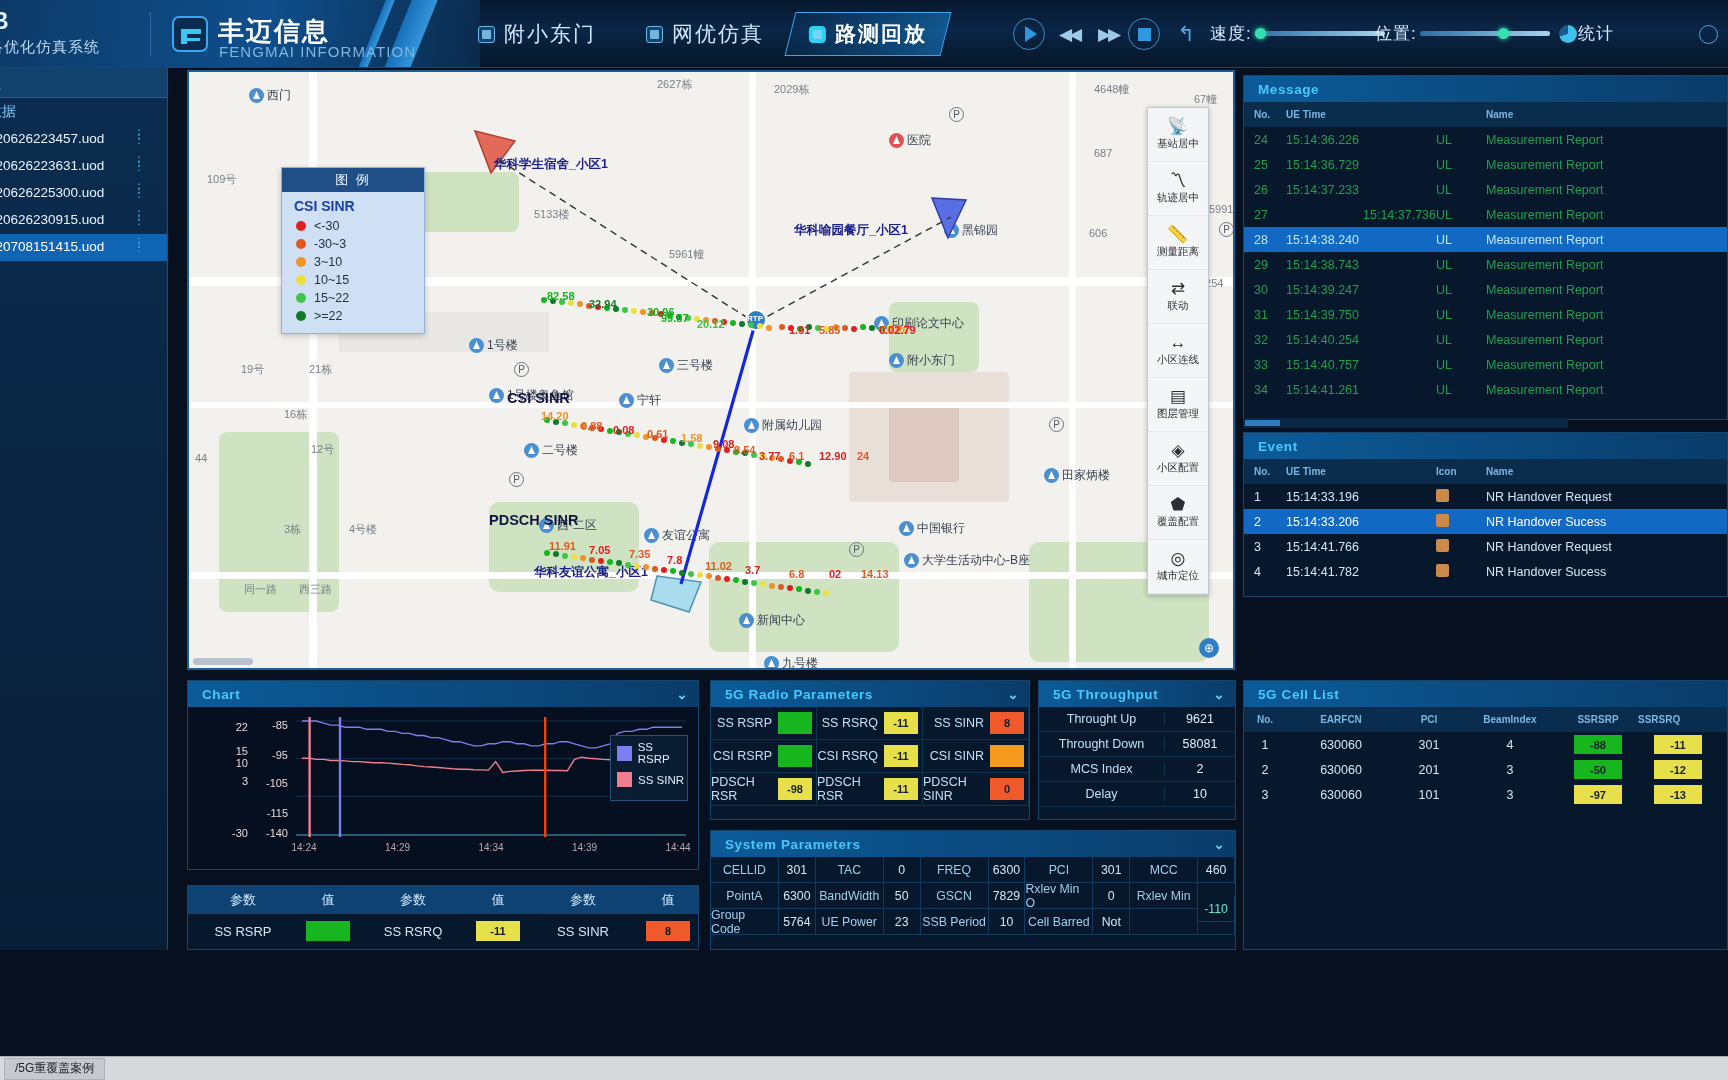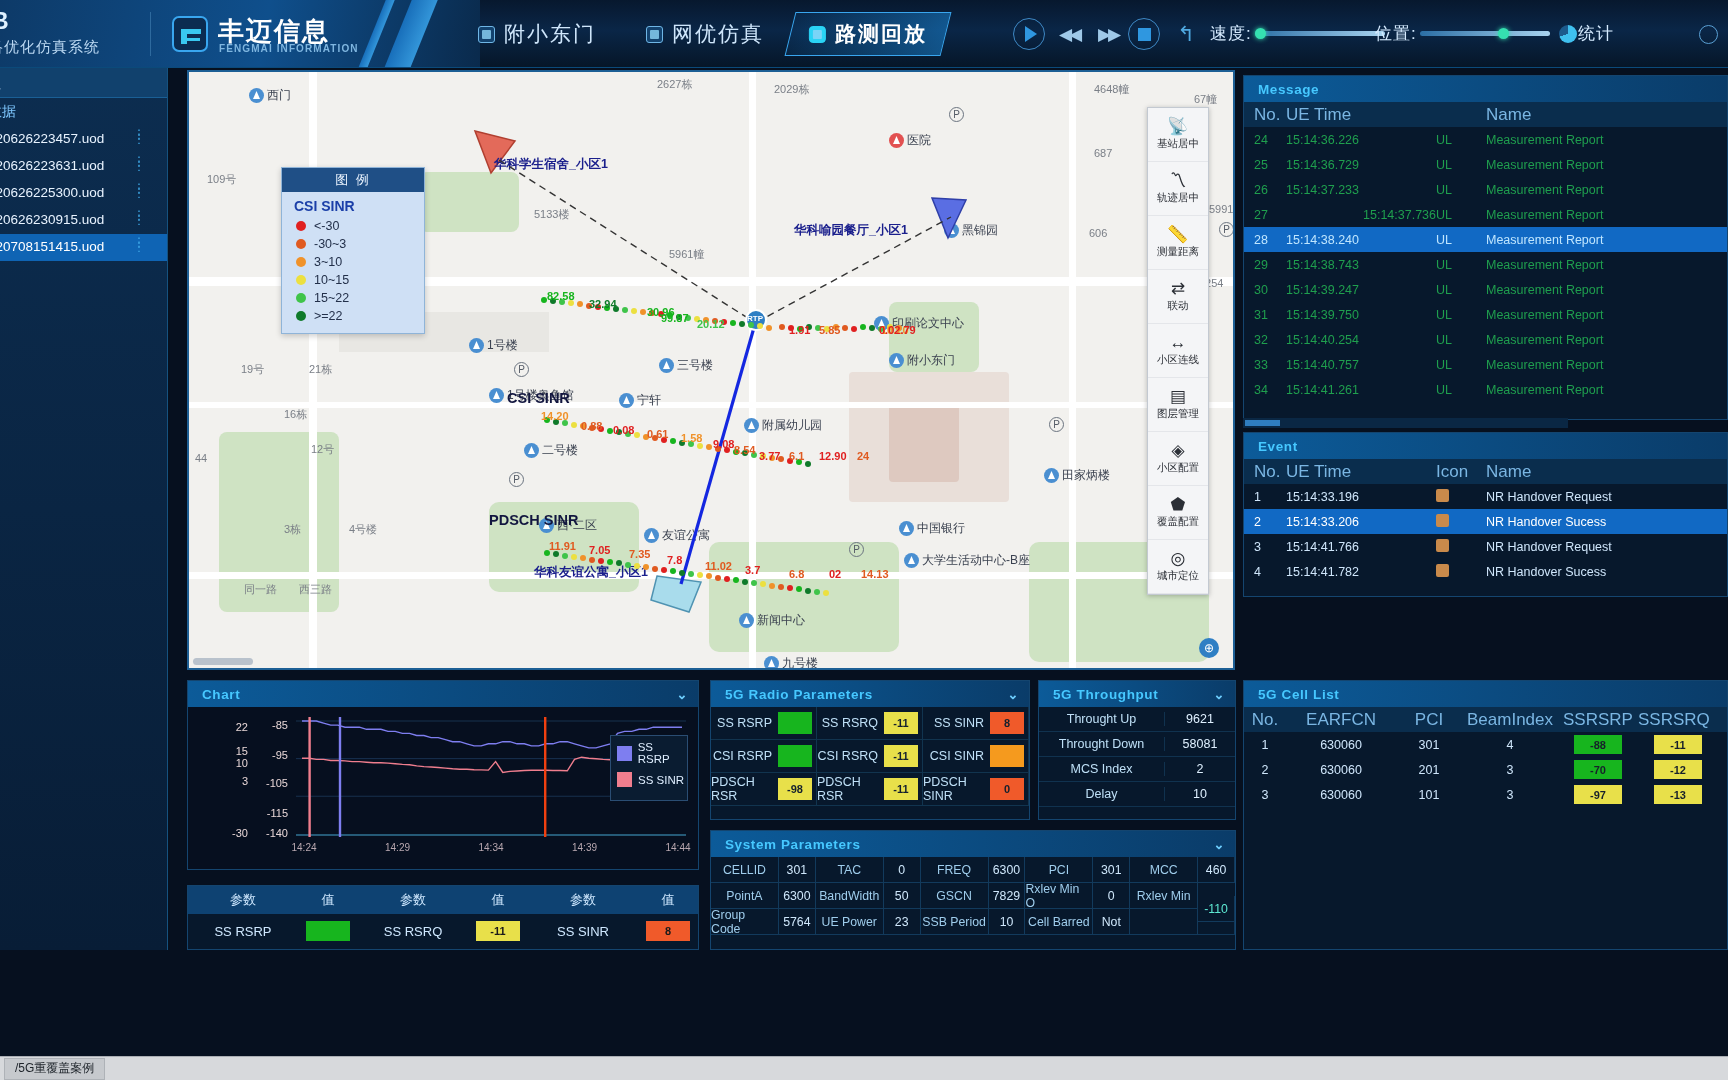--- a/index.html
+++ b/index.html
@@ -16,21 +16,21 @@
     background:linear-gradient(90deg,#1a78c9,#3aa7ef); transform:skewX(-22deg); opacity:.85;}
   .sys-abbr{ position:absolute; left:-8px; top:8px; color:#dff1ff; font-size:23px; font-weight:bold; letter-spacing:1px;}
   .sys-name{ position:absolute; left:-28px; top:38px; color:#bcd9f3; font-size:15px; letter-spacing:1px; white-space:nowrap;}
   .vdiv{ position:absolute; left:150px; top:12px; width:1px; height:44px; background:#2e6a9e; }
   .logo-mark{ position:absolute; left:172px; top:16px; width:36px; height:36px; border:2px solid #39a6ef;
       border-radius:7px; background:#0b2c51; }
   .logo-mark:after{ content:""; position:absolute; left:7px; top:11px; width:20px; height:5px;
       background:#39c7ef; box-shadow:0 8px 0 -1px #39c7ef; }
   .logo-mark:before{ content:""; position:absolute; left:7px; top:11px; width:6px; height:15px; background:#39c7ef;}
   .brand-cn{ position:absolute; left:218px; top:14px; color:#ffffff; font-size:26px; font-weight:bold; letter-spacing:2px;}
-  .brand-en{ position:absolute; left:219px; top:43px; color:#7fb6e0; font-size:10px; letter-spacing:1.1px;font-weight:bold;}
+  .brand-en{ position:absolute; left:219px; top:43px; color:#7fb6e0; font-size:15px; letter-spacing:1.1px;}
 
   .navitem{ position:absolute; top:12px; height:44px; display:flex; align-items:center; gap:9px;
       padding:0 18px; color:#cfe6fb; font-size:21px; letter-spacing:2px; cursor:pointer; }
   .navitem .nico{ width:17px; height:17px; border:1px solid #6fb6e6; border-radius:3px; background:#13426e;
       position:relative; }
   .navitem .nico:after{ content:""; position:absolute; left:3px; top:3px; width:9px;height:9px;
       background:#8fd5f7; border-radius:1px; opacity:.8;}
   .navitem.active{ color:#ffffff; font-weight:bold;
       background:linear-gradient(90deg,rgba(14,92,160,.15),rgba(25,128,205,.55));
       border:1px solid #39a6ef; transform:skewX(-14deg); }
@@ -99,21 +99,21 @@
   .mscroll{ position:absolute; left:4px; bottom:3px; width:60px; height:7px; background:#b9c2cc; border-radius:4px;}
 
   
   .panel{ position:absolute; background:#07182c; border:1px solid #14456f; }
   .ptitle{ height:26px; background:linear-gradient(90deg,#0c5b99,#0a3c69);
      color:#46c8ff; font-size:13.5px; font-weight:bold; display:flex; align-items:center;
      padding-left:14px; letter-spacing:.6px; justify-content:space-between; }
   .ptitle .chev{ margin-right:10px; color:#6fd0ff; font-size:13px; }
 
   .thead{ display:flex; background:#0a2d4d; height:25px; align-items:center;
-     color:#7ab6e3; font-size:17px; }
+     color:#7ab6e3; font-size:10px;font-weight:bold; }
   .trow{ display:flex; height:25px; align-items:center; font-size:12.5px; }
   .trow.sel{ background:#1169c4; }
   .msg .trow{ color:#1f9f4e; }
   .msg .trow.sel{ color:#bfe6ff; }
   .evt .trow{ color:#cfe6fb; }
   .evt .trow.sel{ color:#ffffff; }
 
   
   #chartwrap{ position:absolute; left:187px; top:680px; width:512px; height:190px; }
   .legbox{ position:absolute; right:10px; top:28px; width:78px; height:66px; border:1px solid #2a4d73;
@@ -953,21 +953,21 @@
         <div style="width: 80px; display: flex; justify-content: center;">
           <span style="width: 48px; height: 19px; display: flex; align-items: center; justify-content: center; font-size: 11px; font-weight: bold; color: rgb(23, 32, 43); background: rgb(232, 224, 74);">-11</span>
         </div>
       </div>
       <div class="trow" style="color: rgb(207, 230, 251);">
         <div style="width: 42px; text-align: center;">2</div>
         <div style="width: 110px; text-align: center;">630060</div>
         <div style="width: 66px; text-align: center;">201</div>
         <div style="width: 96px; text-align: center;">3</div>
         <div style="width: 80px; display: flex; justify-content: center;">
-          <span style="width: 48px; height: 19px; display: flex; align-items: center; justify-content: center; font-size: 11px; font-weight: bold; color: rgb(23, 32, 43); background: rgb(23, 181, 30);">-70</span>
+          <span style="width: 48px; height: 19px; display: flex; align-items: center; justify-content: center; font-size: 11px; font-weight: bold; color: rgb(23, 32, 43); background: rgb(23, 181, 30);">-50</span>
         </div>
         <div style="width: 80px; display: flex; justify-content: center;">
           <span style="width: 48px; height: 19px; display: flex; align-items: center; justify-content: center; font-size: 11px; font-weight: bold; color: rgb(23, 32, 43); background: rgb(232, 224, 74);">-12</span>
         </div>
       </div>
       <div class="trow" style="color: rgb(207, 230, 251);">
         <div style="width: 42px; text-align: center;">3</div>
         <div style="width: 110px; text-align: center;">630060</div>
         <div style="width: 66px; text-align: center;">101</div>
         <div style="width: 96px; text-align: center;">3</div>

